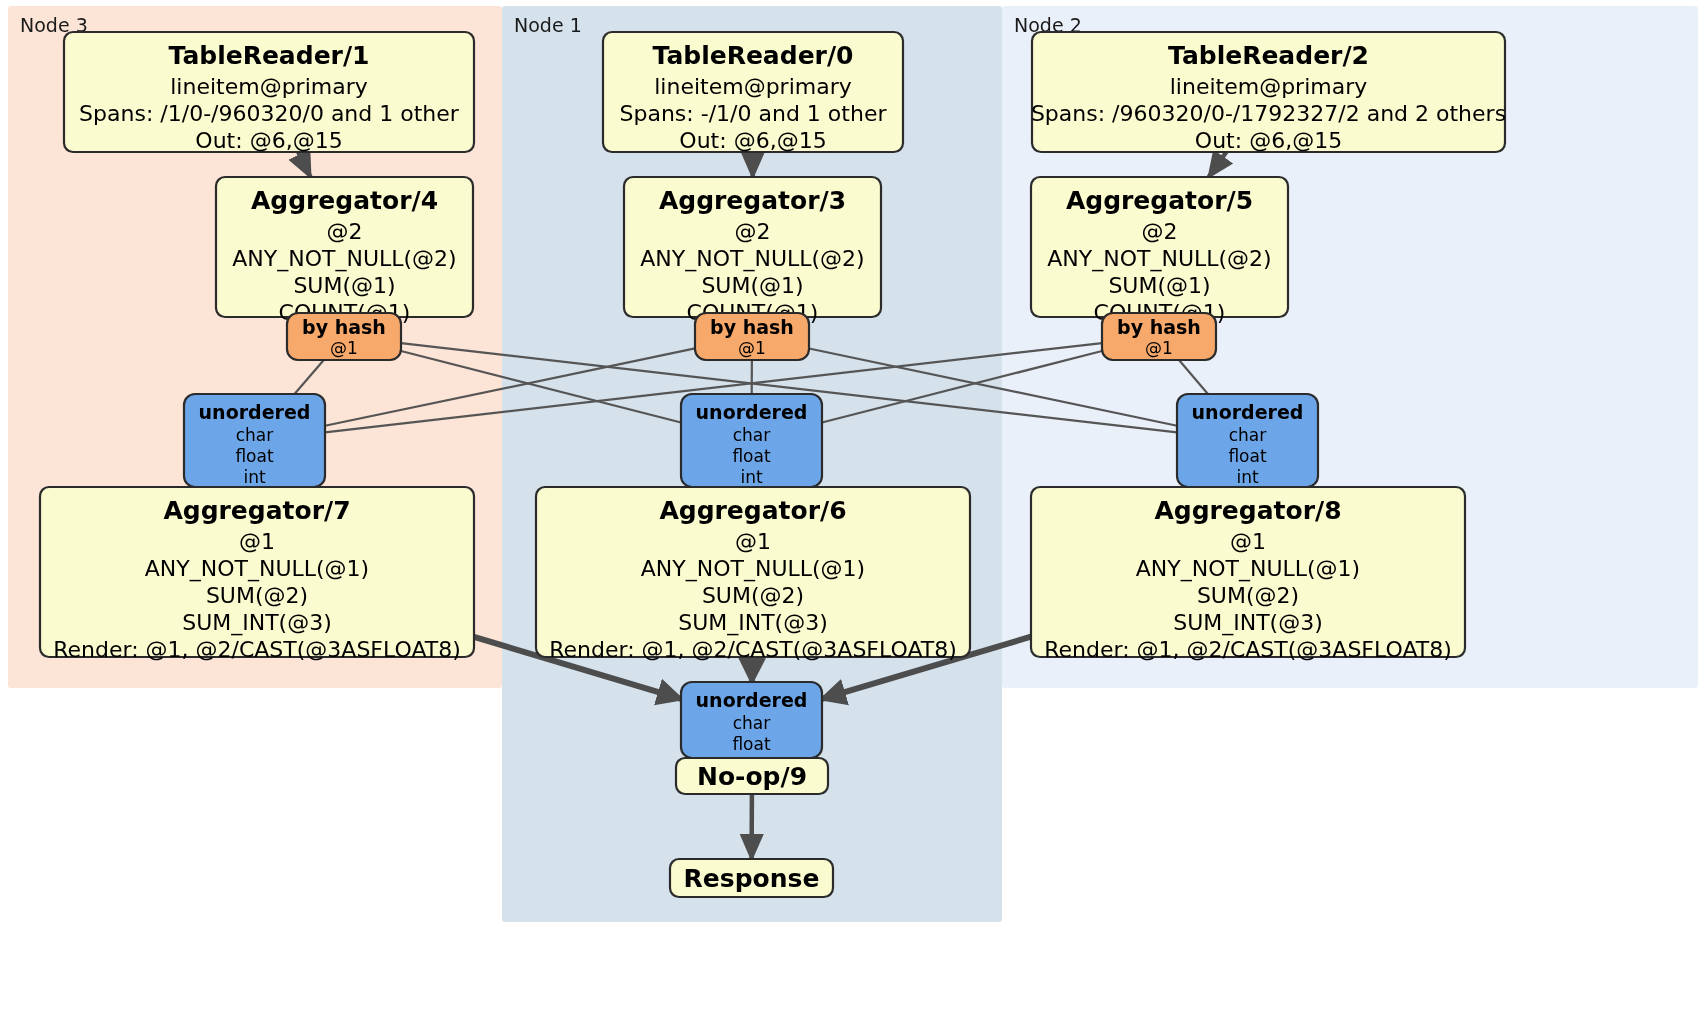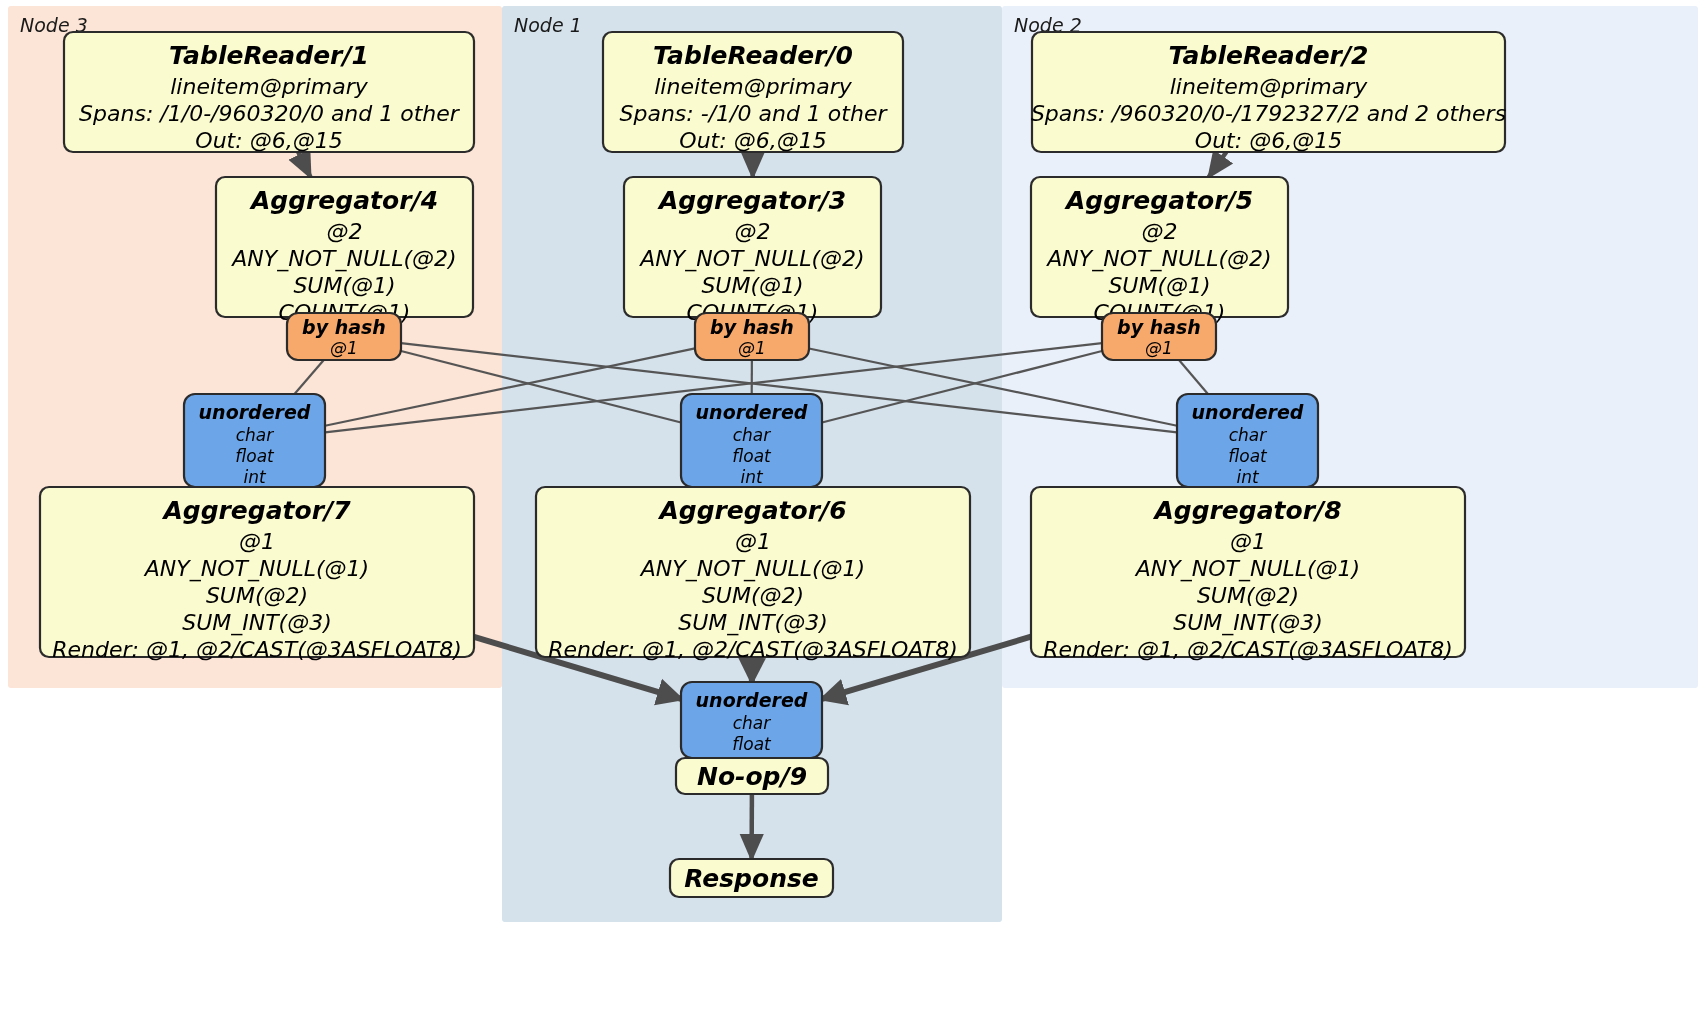--- a/index.html
+++ b/index.html
@@ -11,21 +11,20 @@
   body {
     font-family: "DejaVu Sans", "Liberation Sans", sans-serif;
     width: 1706px;
     height: 1016px;
     overflow: hidden;
   }
   #diagram-root {
     position: relative;
     width: 1706px;
     height: 728px;
-    font-style: italic;
   }
   svg.plan-canvas {
     display: block;
     width: 1706px;
     height: 1016px;
   }
   .node-panel-label {
     font-size: 19px;
     fill: #1a1a1a;
     font-family: "DejaVu Sans", "Liberation Sans", sans-serif;

